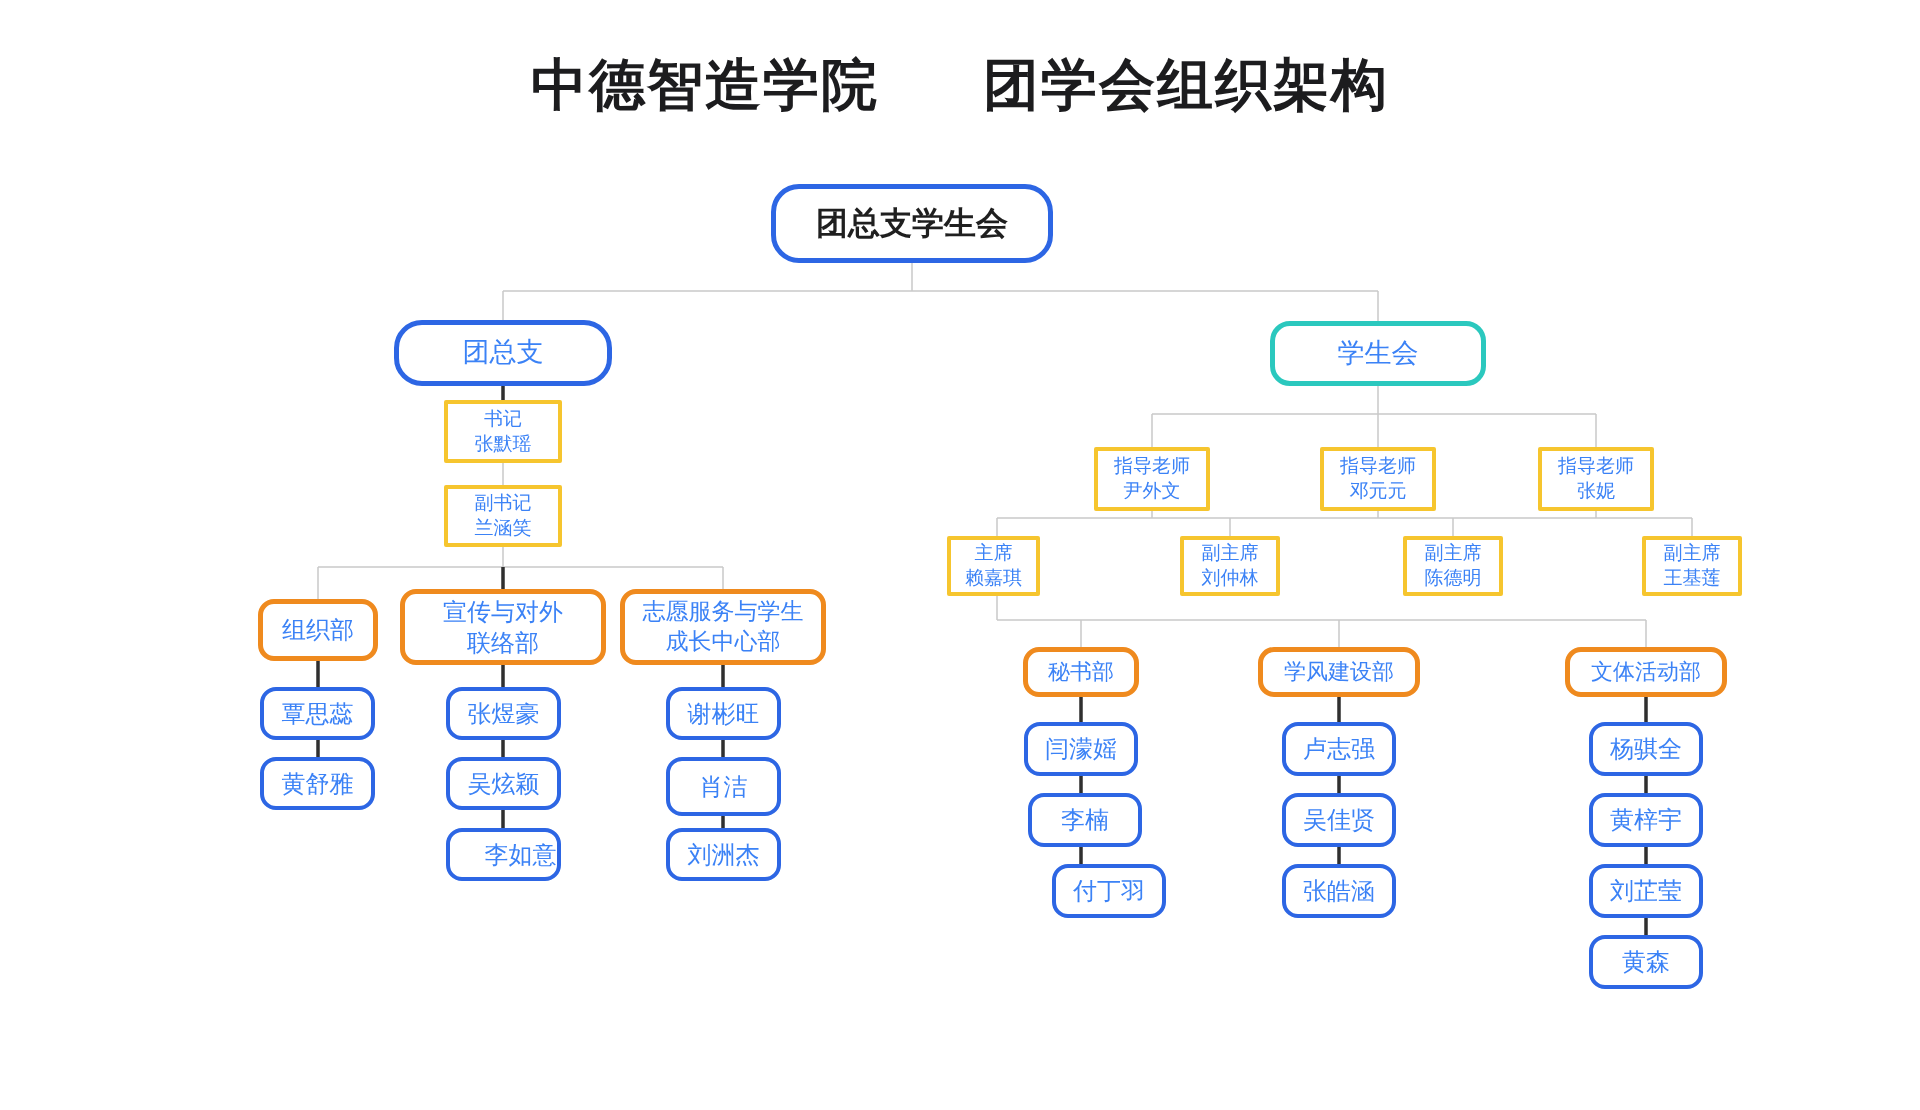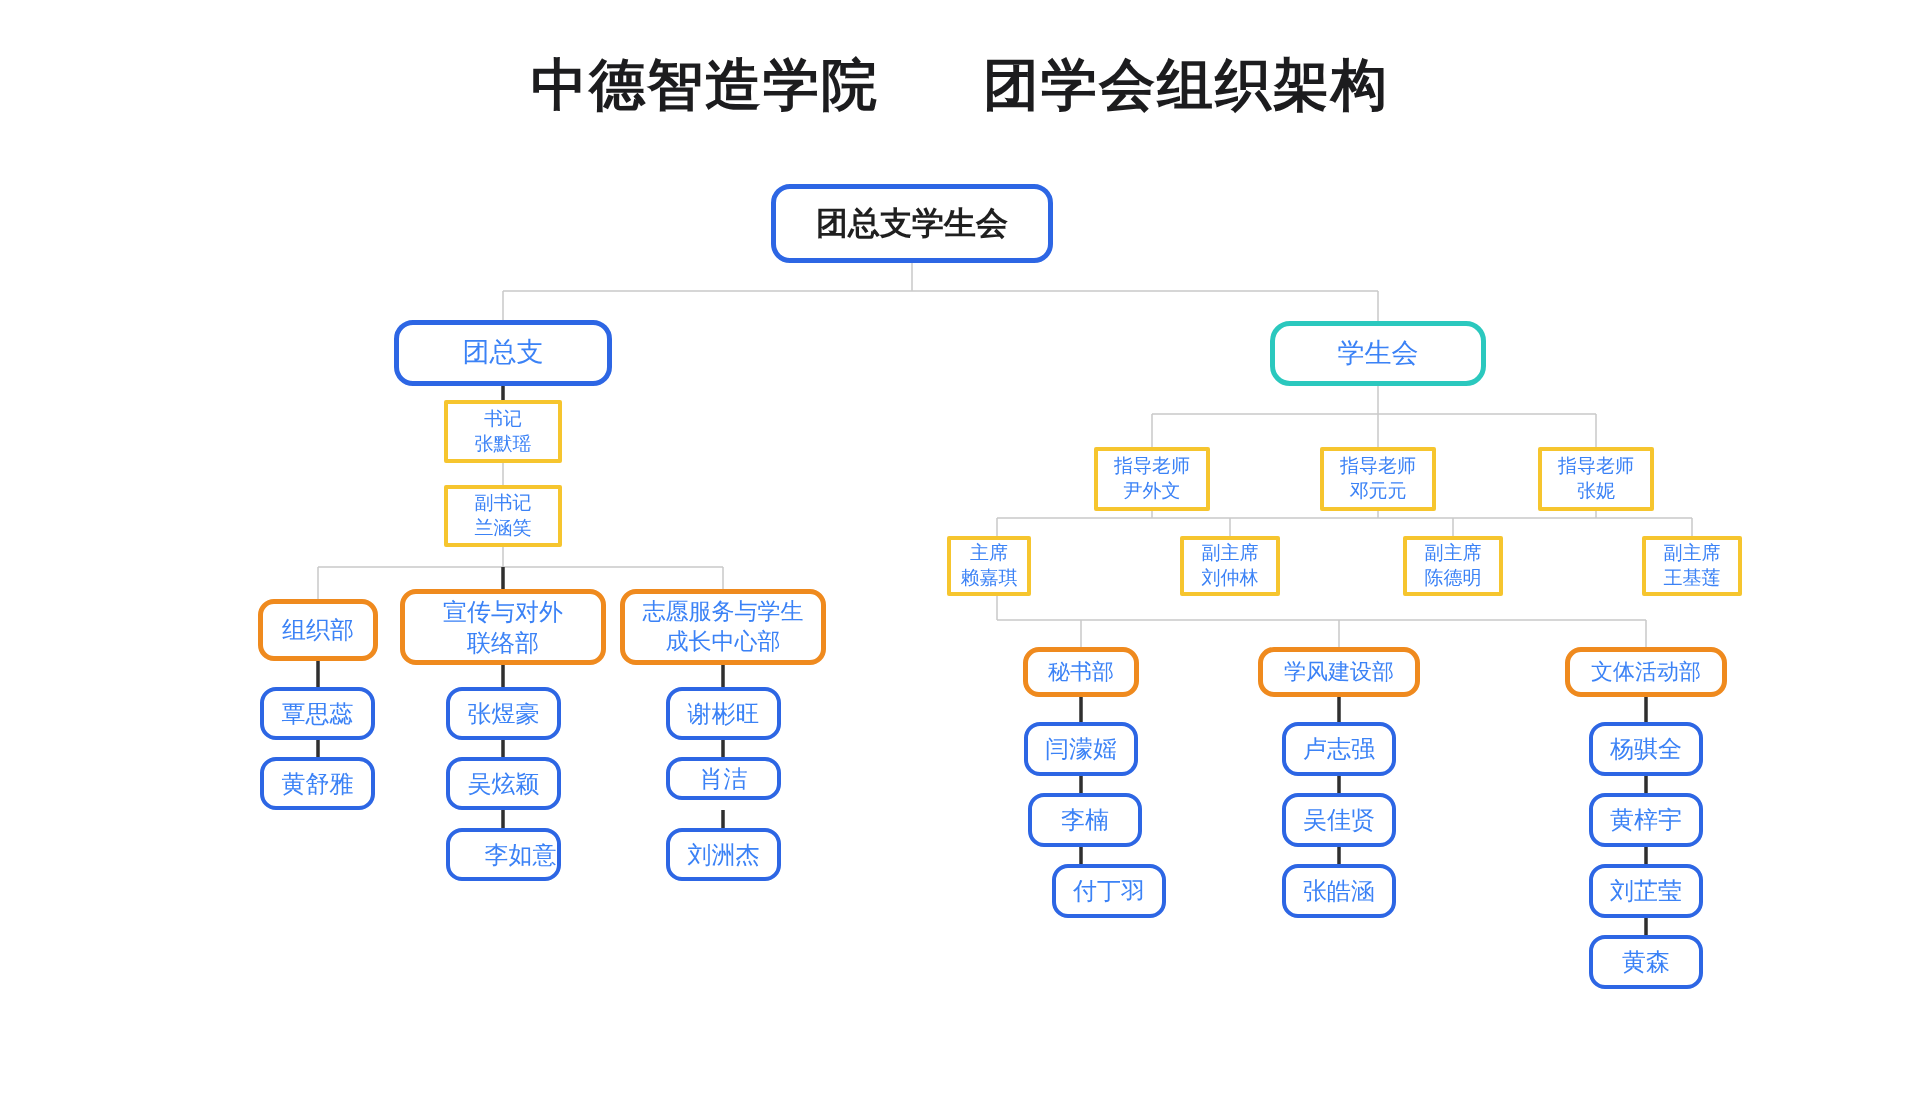--- a/index.html
+++ b/index.html
@@ -3,21 +3,21 @@
 <meta charset="utf-8">
 <style>
   html,body{margin:0;padding:0;background:#ffffff;}
   body{font-family:"Liberation Sans","DejaVu Sans",sans-serif;}
   #canvas{position:relative;width:1920px;height:1110px;background:#ffffff;overflow:hidden;}
   #connectors{position:absolute;left:0;top:0;width:1920px;height:1110px;}
   .title-row{position:absolute;top:48px;left:0;width:1920px;display:flex;justify-content:center;gap:104px;
              font-size:56px;font-weight:900;color:#1c1c1e;letter-spacing:2px;}
   .node{position:absolute;display:flex;align-items:center;justify-content:center;text-align:center;
         background:#ffffff;color:#3b82f6;white-space:pre-line;line-height:1.3;box-sizing:border-box;}
-  .blue   {border:5px solid #2D66E4;border-radius:19px;}
+  .blue   {border:5px solid #2D66E4;border-radius:28px;}
   .teal   {border:5px solid #2BC8BE;border-radius:20px;}
   .yellow {border:4px solid #F6C52E;border-radius:2px;}
   .orange {border:5px solid #EF8A1E;border-radius:16px;}
   .member {border:4px solid #2D66E4;border-radius:16px;}
   .bold   {font-weight:700;color:#1f1f1f;}
 </style>
 </head>
 <body>
 
 <div id="canvas">
@@ -63,31 +63,31 @@
 成长中心部</div>
 
   <div class="node member" style="left:260px;top:687px;width:115px;height:53px;font-size:24px;">覃思蕊</div>
   <div class="node member" style="left:260px;top:757px;width:115px;height:53px;font-size:24px;">黄舒雅</div>
 
   <div class="node member" style="left:446px;top:687px;width:115px;height:53px;font-size:24px;">张煜豪</div>
   <div class="node member" style="left:446px;top:757px;width:115px;height:53px;font-size:24px;">吴炫颖</div>
   <div class="node member" style="left:446px;top:828px;width:115px;height:53px;font-size:24px;padding-left:34px;">李如意</div>
 
   <div class="node member" style="left:666px;top:687px;width:115px;height:53px;font-size:24px;">谢彬旺</div>
-  <div class="node member" style="left:666px;top:757px;width:115px;height:43px;font-size:24px;">肖洁</div>
+  <div class="node member" style="left:666px;top:757px;width:115px;height:59px;font-size:24px;">肖洁</div>
   <div class="node member" style="left:666px;top:828px;width:115px;height:53px;font-size:24px;">刘洲杰</div>
 
   <div class="node yellow" style="left:1094px;top:447px;width:116px;height:64px;font-size:19px;">指导老师
 尹外文</div>
   <div class="node yellow" style="left:1320px;top:447px;width:116px;height:64px;font-size:19px;">指导老师
 邓元元</div>
   <div class="node yellow" style="left:1538px;top:447px;width:116px;height:64px;font-size:19px;">指导老师
 张妮</div>
 
-  <div class="node yellow" style="left:947px;top:536px;width:84px;height:60px;font-size:19px;">主席
+  <div class="node yellow" style="left:947px;top:536px;width:93px;height:60px;font-size:19px;">主席
 赖嘉琪</div>
   <div class="node yellow" style="left:1180px;top:536px;width:100px;height:60px;font-size:19px;">副主席
 刘仲林</div>
   <div class="node yellow" style="left:1403px;top:536px;width:100px;height:60px;font-size:19px;">副主席
 陈德明</div>
   <div class="node yellow" style="left:1642px;top:536px;width:100px;height:60px;font-size:19px;">副主席
 王基莲</div>
 
   <div class="node orange" style="left:1023px;top:647px;width:116px;height:50px;font-size:22px;">秘书部</div>
   <div class="node orange" style="left:1258px;top:647px;width:162px;height:50px;font-size:22px;">学风建设部</div>

